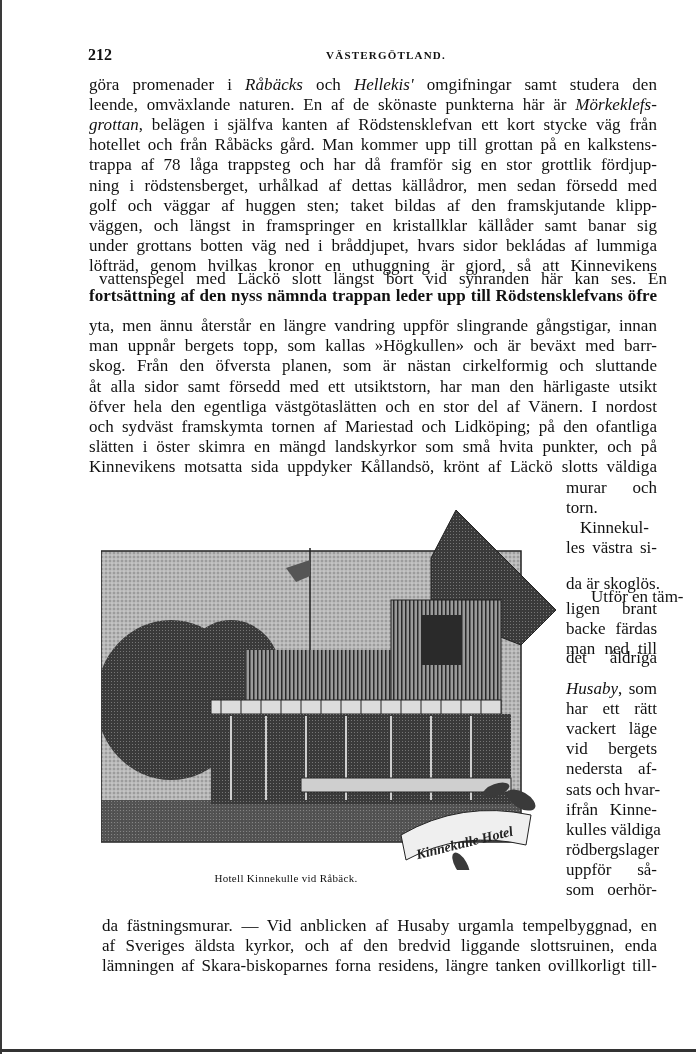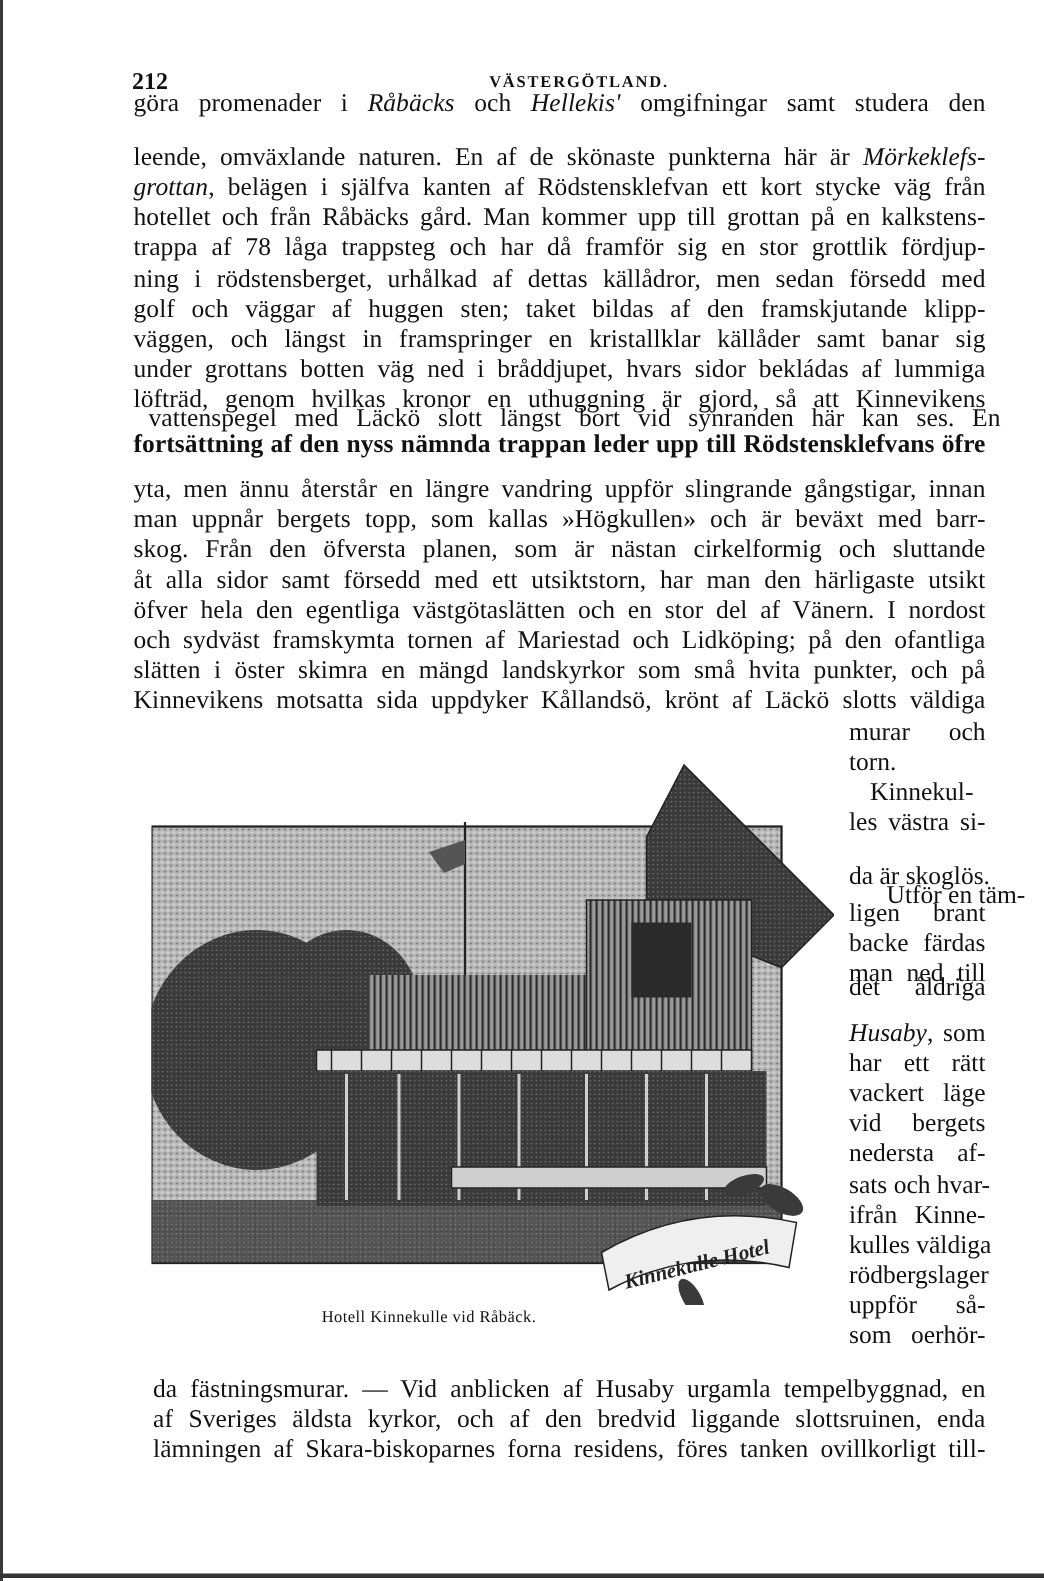--- a/index.html
+++ b/index.html
@@ -97,21 +97,21 @@
 </head>
 <body>
 
 <div class="left-rule"></div>
 <div class="bottom-rule"></div>
 
 <div class="page-number">212</div>
 <div class="running-head">VÄSTERGÖTLAND.</div>
 
 <div id="full-lines">
-    <div class="line" style="top: 59px;"><span>göra promenader i </span><span class="ital">Råbäcks</span><span> och </span><span class="ital">Hellekis'</span><span> omgifningar samt studera den</span></div>
+    <div class="line" style="top: 75px;"><span>göra promenader i </span><span class="ital">Råbäcks</span><span> och </span><span class="ital">Hellekis'</span><span> omgifningar samt studera den</span></div>
     <div class="line" style="top: 95.1px;"><span>leende, omväxlande naturen.  En af de skönaste punkterna här är </span><span class="ital">Mörkeklefs-</span></div>
     <div class="line" style="top: 115.2px;"><span class="ital">grottan</span><span>, belägen i själfva kanten af Rödstensklefvan  ett kort stycke väg från</span></div>
     <div class="line" style="top: 135.3px;"><span>hotellet och från Råbäcks gård.  Man kommer upp till grottan på en kalkstens-</span></div>
     <div class="line" style="top: 155.4px;"><span>trappa af 78 låga trappsteg och har då  framför sig en stor grottlik fördjup-</span></div>
     <div class="line" style="top: 175.5px;"><span>ning i rödstensberget, urhålkad af dettas källådror, men sedan försedd med</span></div>
     <div class="line" style="top: 195.6px;"><span>golf och väggar af huggen sten; taket bildas af den framskjutande klipp-</span></div>
     <div class="line" style="top: 215.7px;"><span>väggen, och längst in framspringer en kristallklar källåder samt banar sig</span></div>
     <div class="line" style="top: 235.8px;"><span>under grottans botten väg ned i bråddjupet, hvars sidor bekládas af lummiga</span></div>
     <div class="line" style="top: 255.9px;"><span>löfträd, genom hvilkas kronor en uthuggning är gjord, så att Kinnevikens</span></div>
     <div class="line" style="top: 269px; margin-left: 10px;"><span>vattenspegel med Läckö slott längst bort vid synranden här kan ses.  En</span></div>
@@ -144,21 +144,21 @@
     <div class="narrow" style="top: 779.5px;">sats och hvar-</div>
     <div class="narrow" style="top: 799.6px;">ifrån Kinne-</div>
     <div class="narrow" style="top: 819.7px;">kulles väldiga</div>
     <div class="narrow" style="top: 839.8px;">rödbergslager</div>
     <div class="narrow" style="top: 859.9px;">uppför så-</div>
     <div class="narrow" style="top: 880px;">som oerhör-</div>
   </div>
 <div id="bottom-lines">
     <div class="line bottom" style="top: 916px;">da fästningsmurar. — Vid anblicken af Husaby urgamla tempelbyggnad, en</div>
     <div class="line bottom" style="top: 936.1px;">af Sveriges äldsta kyrkor, och af den bredvid liggande slottsruinen, enda</div>
-    <div class="line bottom" style="top: 956.2px;">lämningen af Skara-biskoparnes forna residens, föres tanken ovillkorligt till-</div>
+    <div class="line bottom" style="top: 956.2px;">lämningen af Skara-biskoparnes forna residens, längre tanken ovillkorligt till-</div>
   </div>
 
 <div class="figure">
   <svg width="455" height="370" viewBox="0 0 455 370" xmlns="http://www.w3.org/2000/svg">
     <defs>
       <pattern id="stipple" width="4" height="4" patternUnits="userSpaceOnUse">
         <rect width="4" height="4" fill="#b8b8b8"></rect>
         <circle cx="1" cy="1" r="0.7" fill="#6a6a6a"></circle>
         <circle cx="3" cy="3" r="0.6" fill="#e8e8e8"></circle>
       </pattern>

